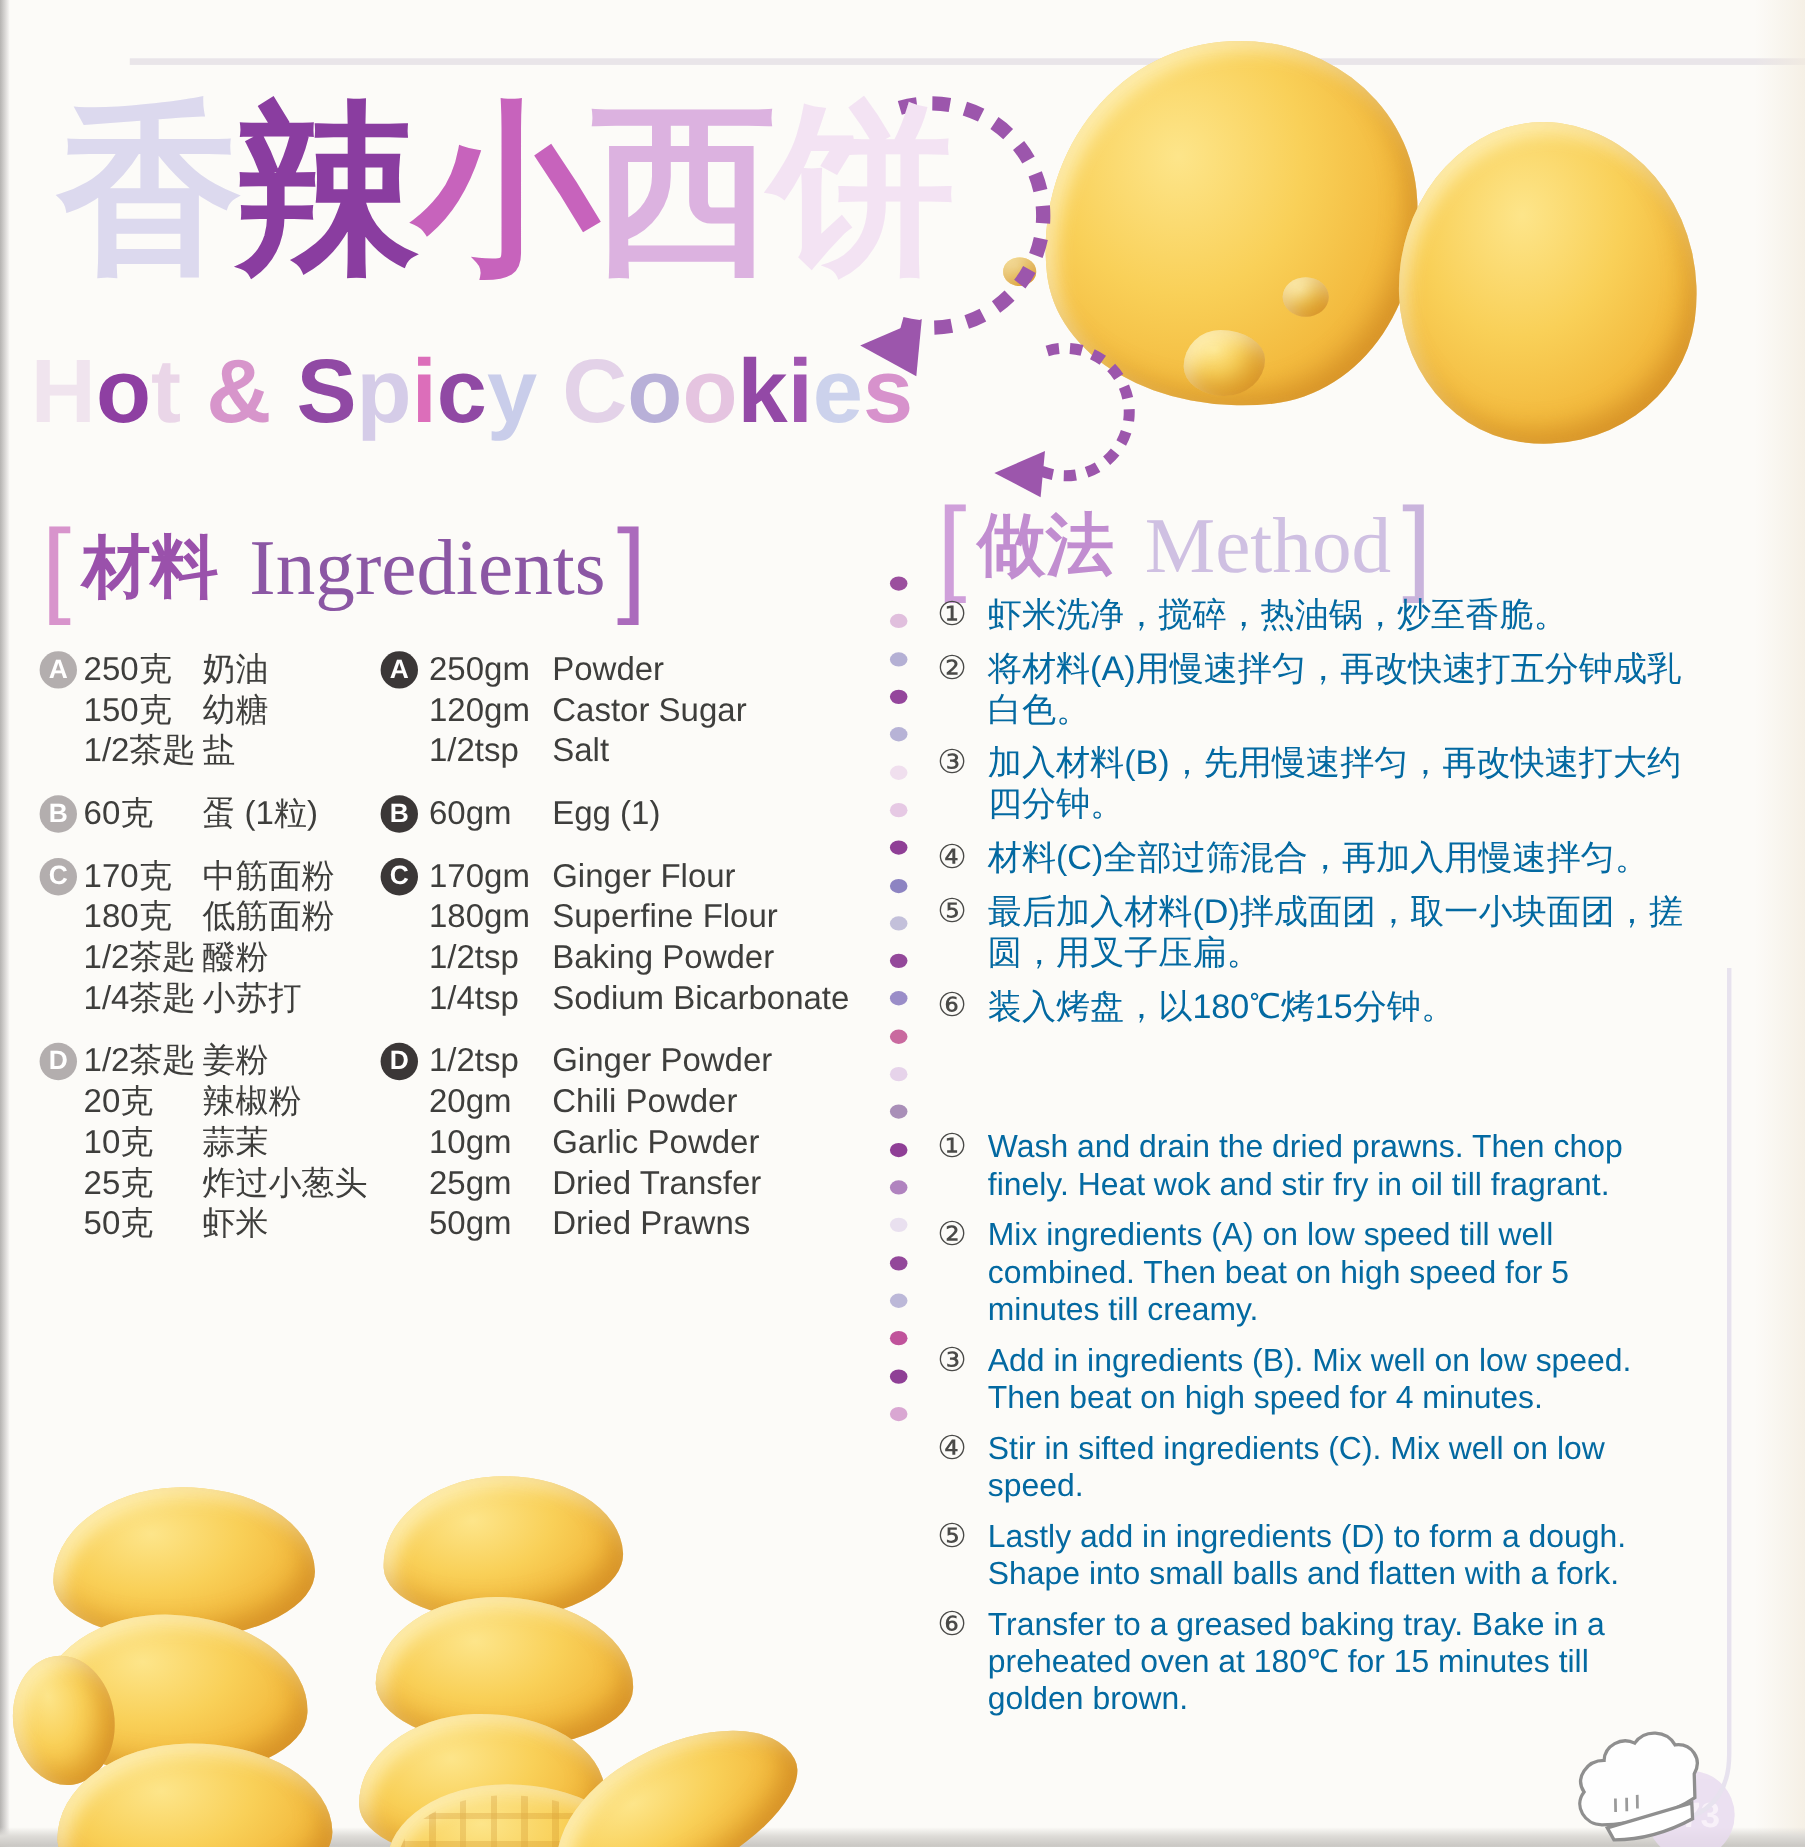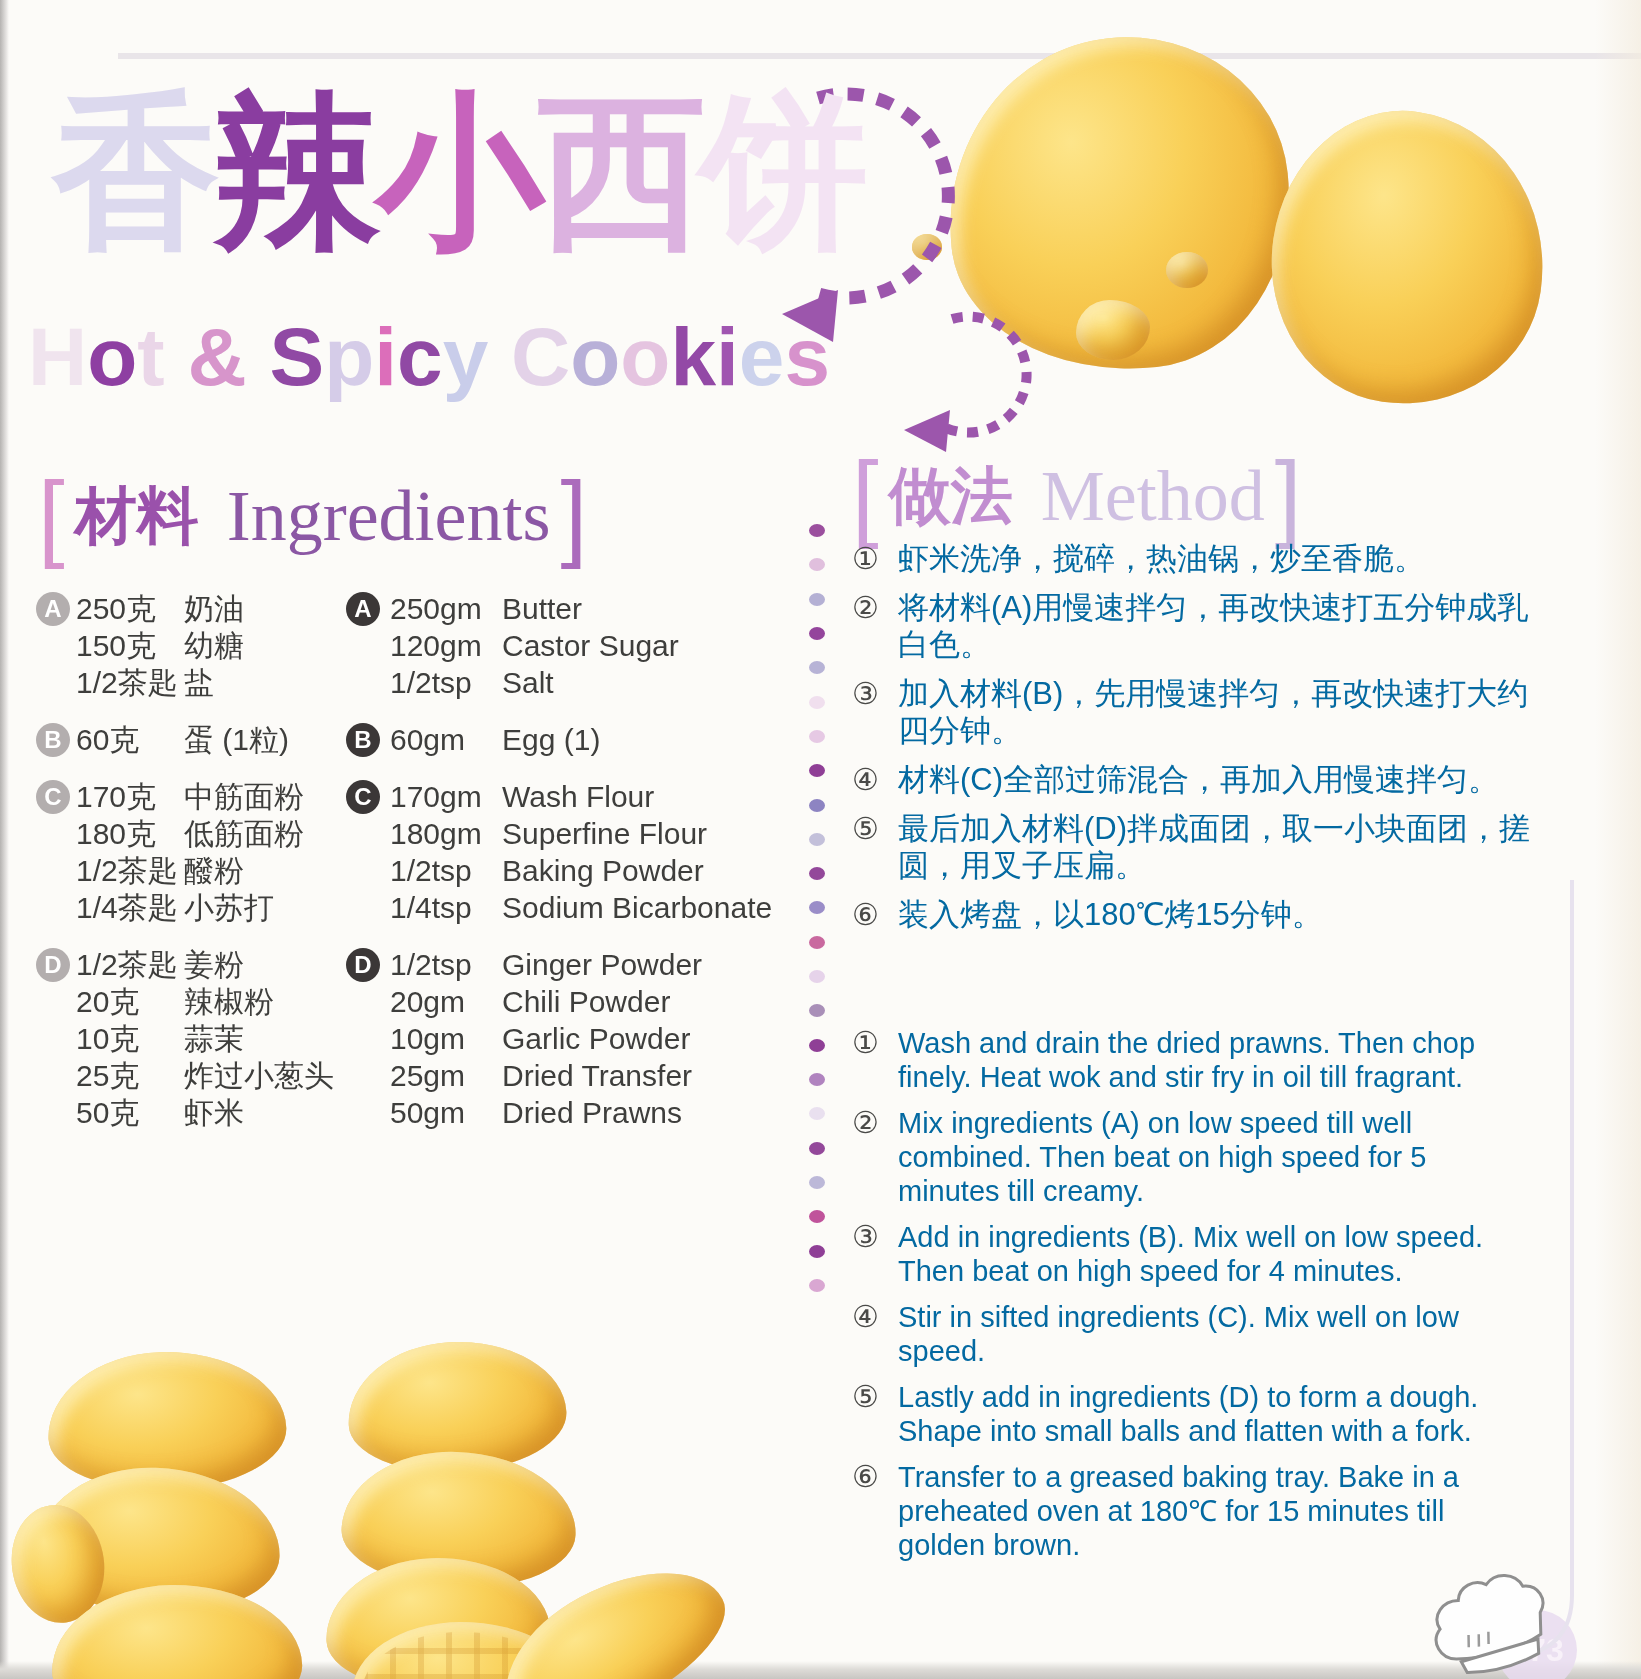--- a/index.html
+++ b/index.html
@@ -178,21 +178,21 @@
   <div class="ing-table">
     <div class="ing-group">
       <span class="badge badge-cn">A</span>
       <span class="badge badge-en">A</span>
       <div>
 
       <div class="ing-row">
           <span class="cn-qty">250克</span>
           <span class="cn-item">奶油</span>
           <span class="en-qty">250gm</span>
-          <span class="en-item">Butter</span>
+          <span class="en-item">Powder</span>
         </div>
           <div class="ing-row">
           <span class="cn-qty">150克</span>
           <span class="cn-item">幼糖</span>
           <span class="en-qty">120gm</span>
           <span class="en-item">Castor Sugar</span>
         </div>
           <div class="ing-row">
           <span class="cn-qty">1/2茶匙</span>
           <span class="cn-item">盐</span>
@@ -216,21 +216,21 @@
     </div>
     <div class="ing-group">
       <span class="badge badge-cn">C</span>
       <span class="badge badge-en">C</span>
       <div>
 
       <div class="ing-row">
           <span class="cn-qty">170克</span>
           <span class="cn-item">中筋面粉</span>
           <span class="en-qty">170gm</span>
-          <span class="en-item">Wash Flour</span>
+          <span class="en-item">Ginger Flour</span>
         </div>
           <div class="ing-row">
           <span class="cn-qty">180克</span>
           <span class="cn-item">低筋面粉</span>
           <span class="en-qty">180gm</span>
           <span class="en-item">Superfine Flour</span>
         </div>
           <div class="ing-row">
           <span class="cn-qty">1/2茶匙</span>
           <span class="cn-item">醱粉</span>

